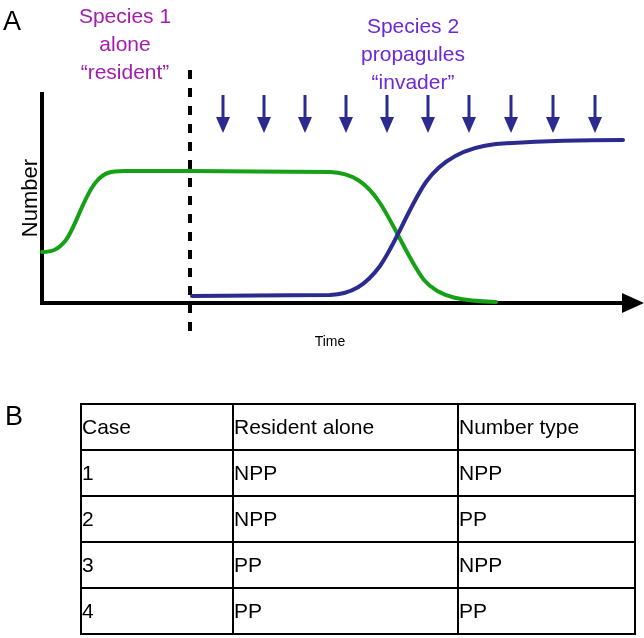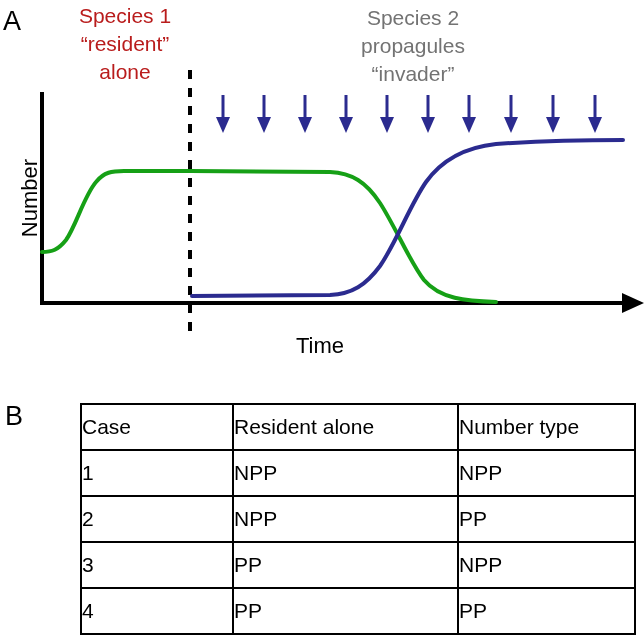--- a/index.html
+++ b/index.html
@@ -44,35 +44,35 @@
     position: absolute;
     text-align: center;
     font-size: 21px;
     line-height: 1.33;
     white-space: nowrap;
   }
   #species1-label {
     left: 55px;
     top: 2px;
     width: 140px;
-    color: #b91c1c;
+    color: #a21caf;
   }
   #species2-label {
     left: 328px;
-    top: 4px;
+    top: 12px;
     width: 170px;
-    color: #737373;
+    color: #6d28d9;
   }
   #time-axis-label {
     position: absolute;
-    left: 260px;
+    left: 270px;
     top: 333px;
     width: 120px;
     text-align: center;
-    font-size: 22px;
+    font-size: 14px;
     color: #000;
   }
   #number-axis-label {
     position: absolute;
     left: -30px;
     top: 185px;
     width: 120px;
     text-align: center;
     font-size: 22px;
     color: #000;
@@ -107,22 +107,22 @@
 <body>
 
 <div id="figure">
 
   <div id="panel-a">
 
     <span class="panel-letter" id="panel-a-letter">A</span>
 
     <div class="annot" id="species1-label">
       <div>Species 1</div>
+      <div>alone</div>
       <div>“resident”</div>
-      <div>alone</div>
     </div>
 
     <div class="annot" id="species2-label">
       <div>Species 2</div>
       <div>propagules</div>
       <div>“invader”</div>
     </div>
 
     <svg id="chart-svg" width="644" height="380" viewBox="0 0 644 380">
 

